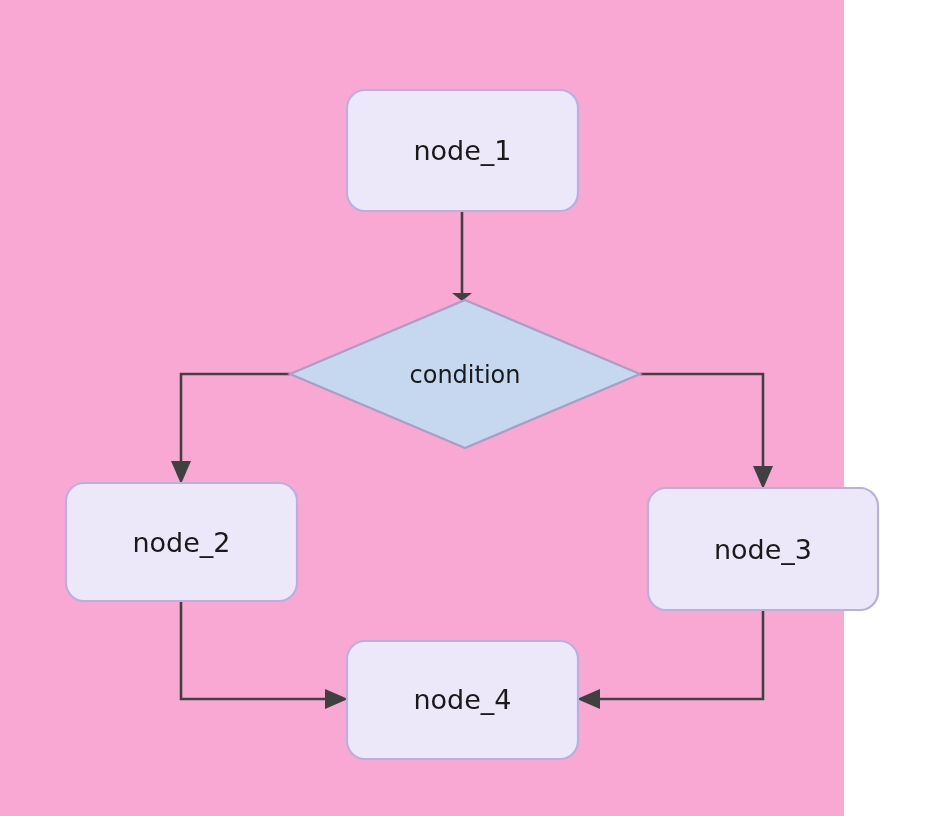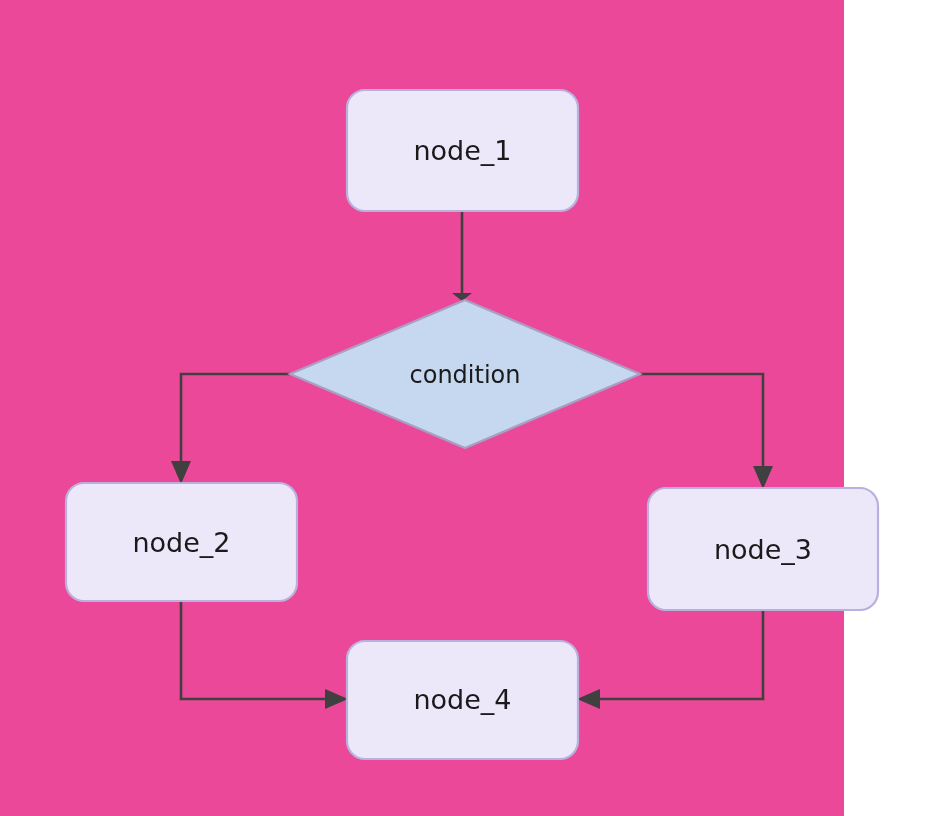--- a/index.html
+++ b/index.html
@@ -10,21 +10,21 @@
   body {
     width: 932px;
     height: 816px;
     overflow: hidden;
     font-family: "DejaVu Sans", sans-serif;
   }
   #flowchart-canvas {
     position: relative;
     width: 844px;
     height: 816px;
-    background: #ec4899;
+    background: #f9a8d4;
   }
   #flowchart-svg {
     position: absolute;
     top: 0;
     left: 0;
     width: 932px;
     height: 816px;
     display: block;
   }
   .node-label {

